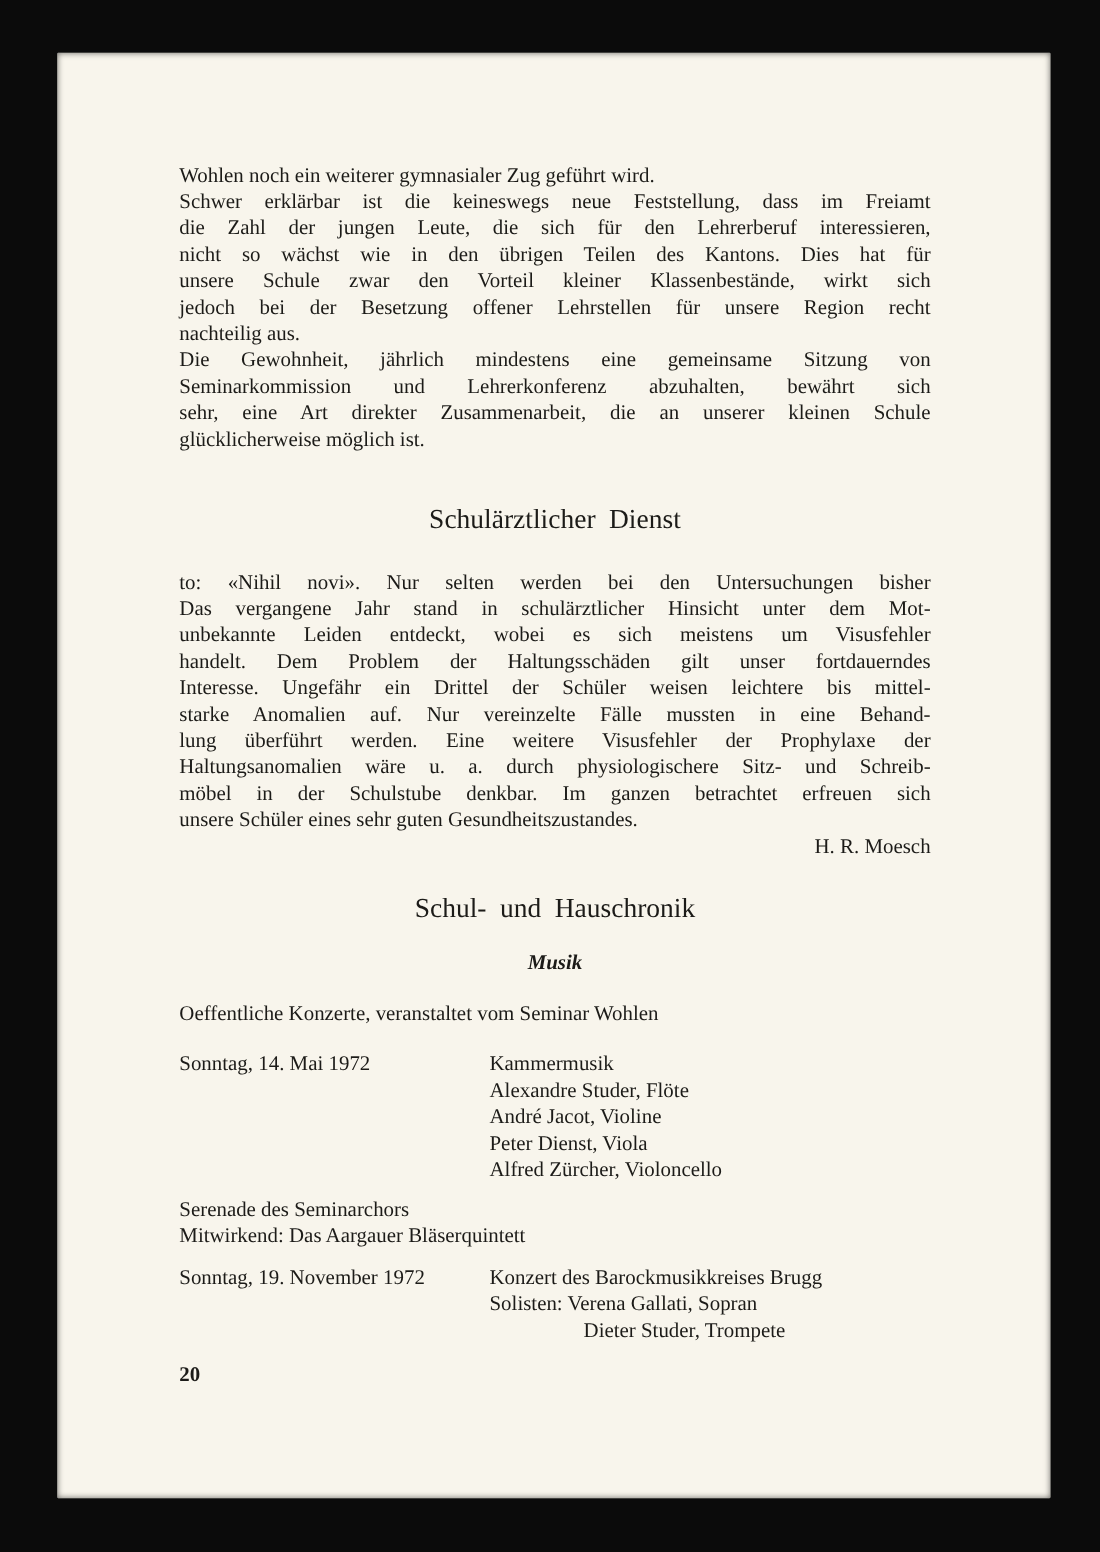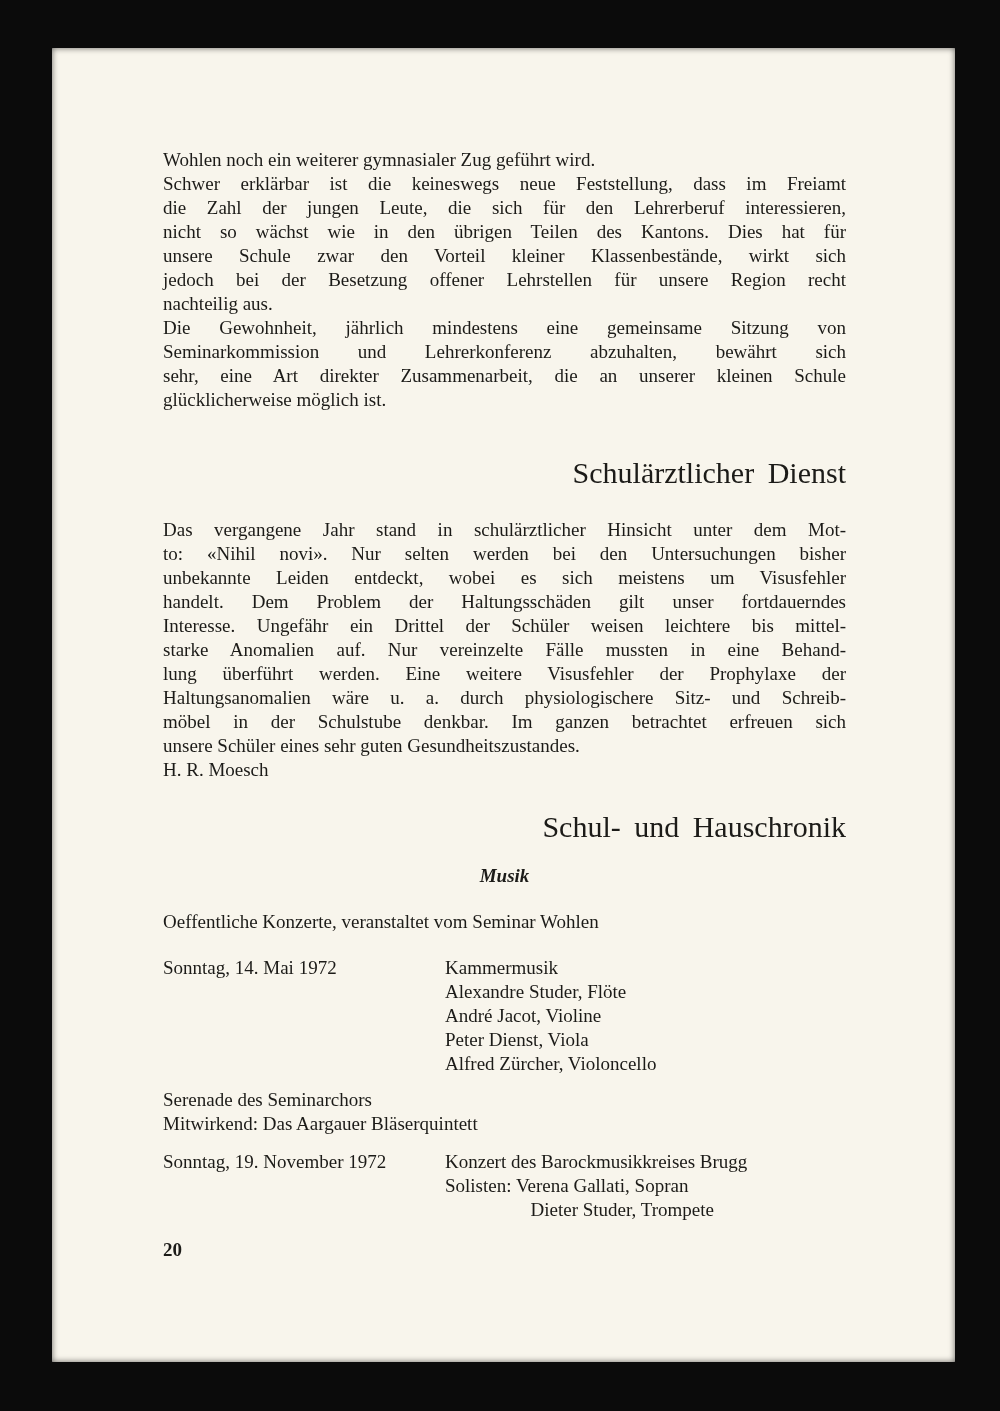--- a/index.html
+++ b/index.html
@@ -36,32 +36,32 @@
   }
   .justified .line {
     text-align: justify;
     text-align-last: justify;
     white-space: normal;
   }
   .justified .line.last {
     text-align-last: left;
   }
   .section-heading {
-    text-align: right;
-    font-size: 30px;
+    text-align: center;
+    font-size: 25px;
     line-height: 34px;
     word-spacing: 6px;
     margin: 44px 0 28px 0;
     font-weight: normal;
   }
   .section-heading.chronicle-heading {
     margin: 28px 0 20px 0;
   }
   .signature {
-    text-align: left;
+    text-align: right;
     line-height: 24px;
   }
   .subheading {
     text-align: center;
     font-style: italic;
     font-weight: bold;
     line-height: 24px;
     margin: 0 0 0 0;
   }
   .events-intro {
@@ -113,22 +113,22 @@
       <div class="justified">
           <div class="line">Die Gewohnheit, jährlich mindestens eine gemeinsame Sitzung von</div>
           <div class="line">Seminarkommission und Lehrerkonferenz abzuhalten, bewährt sich</div>
           <div class="line">sehr, eine Art direkter Zusammenarbeit, die an unserer kleinen Schule</div>
           <div class="line last">glücklicherweise möglich ist.</div>
         </div>
 
       <h2 class="section-heading">Schulärztlicher Dienst</h2>
 
       <div class="justified">
+          <div class="line">to: «Nihil novi». Nur selten werden bei den Untersuchungen bisher</div>
           <div class="line">Das vergangene Jahr stand in schulärztlicher Hinsicht unter dem Mot-</div>
-          <div class="line">to: «Nihil novi». Nur selten werden bei den Untersuchungen bisher</div>
           <div class="line">unbekannte Leiden entdeckt, wobei es sich meistens um Visusfehler</div>
           <div class="line">handelt. Dem Problem der Haltungsschäden gilt unser fortdauerndes</div>
           <div class="line">Interesse. Ungefähr ein Drittel der Schüler weisen leichtere bis mittel-</div>
           <div class="line">starke Anomalien auf. Nur vereinzelte Fälle mussten in eine Behand-</div>
           <div class="line">lung überführt werden. Eine weitere Visusfehler der Prophylaxe der</div>
           <div class="line">Haltungsanomalien wäre u. a. durch physiologischere Sitz- und Schreib-</div>
           <div class="line">möbel in der Schulstube denkbar. Im ganzen betrachtet erfreuen sich</div>
           <div class="line last">unsere Schüler eines sehr guten Gesundheitszustandes.</div>
         </div>
       <div class="signature">H. R. Moesch</div>

